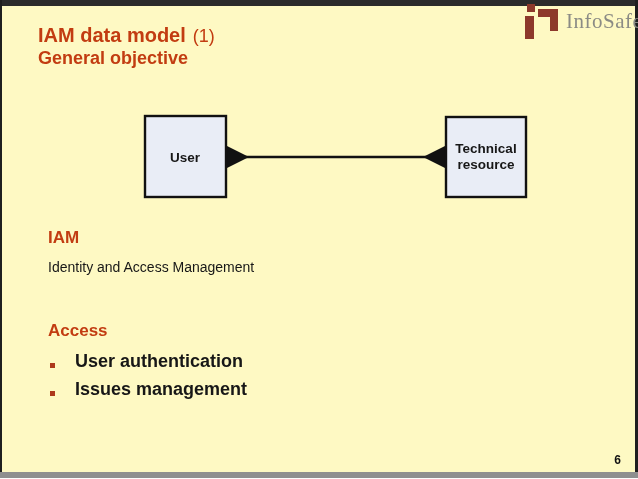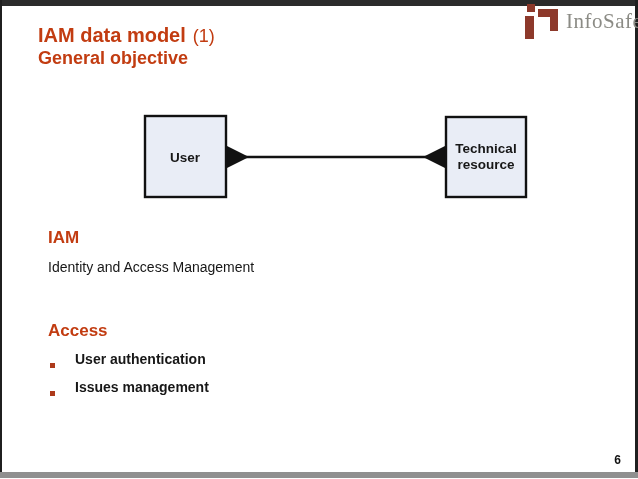--- a/index.html
+++ b/index.html
@@ -1,19 +1,19 @@
 <!DOCTYPE html>
 <html><head>
 <meta charset="utf-8">
 <style>
   html,body{margin:0;padding:0;background:#e9e9e9;}
   .slide{
     position:relative;
     width:638px;height:479px;
-    background:#ffffff;
+    background:#fef9c3;
     font-family:"Liberation Sans",sans-serif;
     overflow:hidden;
     margin:0 auto;
   }
   .top-bar{position:absolute;top:0;left:0;right:0;height:6px;background:#2b2b2b;}
   .left-border{position:absolute;top:0;left:0;width:2px;bottom:6px;background:#1f1f1f;}
   .right-border{position:absolute;top:0;right:0;width:3px;bottom:6px;background:#1f1f1f;}
   .bottom-bar{position:absolute;bottom:0;left:0;right:0;height:6px;background:#8f8f8f;border-bottom:1px solid #fdfdfd;}
 
   
@@ -40,21 +40,21 @@
 
   
   .section-heading{position:absolute;left:48px;font-size:17px;font-weight:bold;color:#c23c11;}
   .section-body{position:absolute;left:48px;font-size:14px;font-weight:normal;color:#171717;}
   .sec-iam-h{top:228px;}
   .sec-iam-b{top:259px;}
   .sec-issues-h{top:321px;}
   .bullet-list{position:absolute;left:50px;top:351px;margin:0;padding:0;list-style:none;}
   .bullet-item{display:flex;align-items:baseline;height:28px;}
   .bullet-square{width:5px;height:5px;background:#ad3a1b;margin-right:20px;align-self:center;flex:0 0 auto;}
-  .bullet-text{font-size:14px;font-weight:bold;color:#171717;text-align:center;}
+  .bullet-text{font-size:18px;font-weight:bold;color:#171717;text-align:center;}
 
   .page-number{position:absolute;right:17px;bottom:12px;font-size:12px;font-weight:bold;color:#111;}
 </style>
 </head>
 <body>
 
 <div class="slide">
   <div class="top-bar"></div>
   <div class="left-border"></div>
   <div class="right-border"></div>

